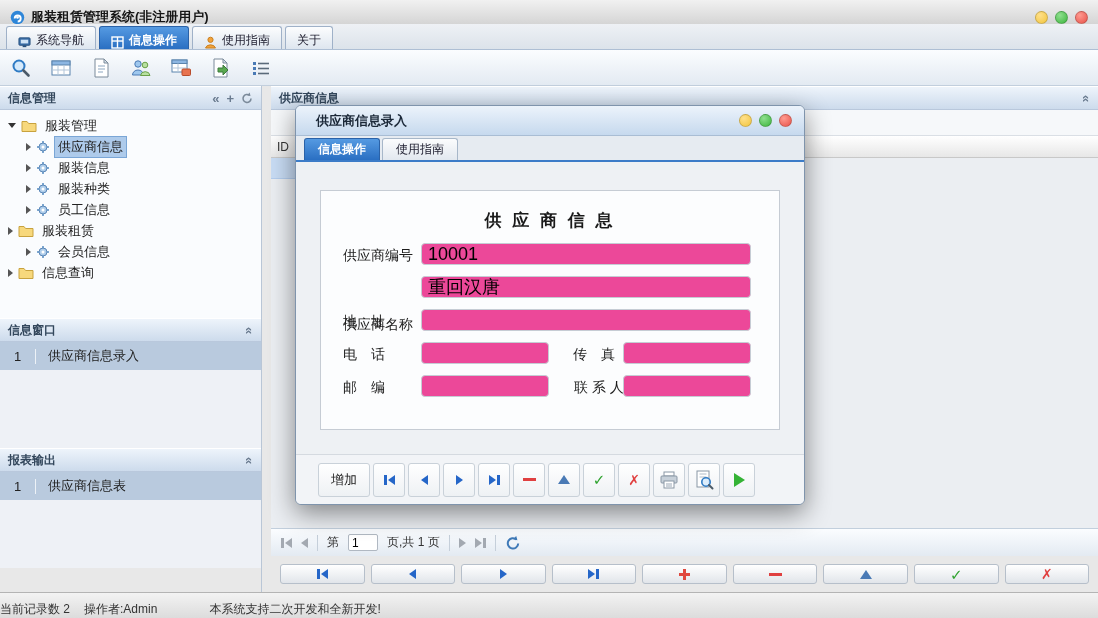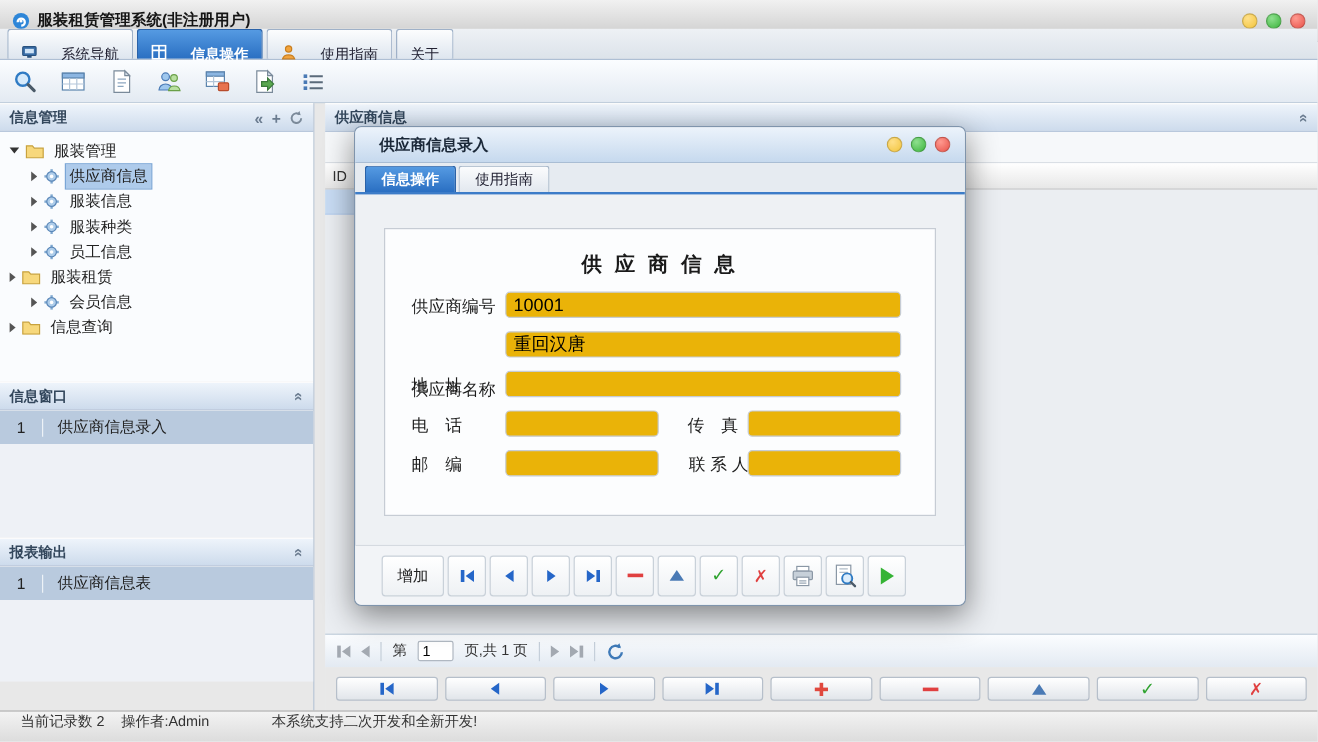--- a/index.html
+++ b/index.html
@@ -27,22 +27,22 @@
   .dot.red    { background: radial-gradient(circle at 35% 30%, #ff9a90, #e8534a); }
 
   
   .tabbar {
     position: absolute; left: 0; top: 24px; right: 0; height: 26px;
     background: linear-gradient(#eef1f5, #dce3ea);
     border-bottom: 1px solid #aebfd4;
     display: flex; align-items: flex-end; padding: 0 6px; gap: 3px;
   }
   .tab {
-    height: 23px; display: flex; align-items: flex-start; gap: 20px;
-    padding: 12px 11px; border: 1px solid #9fb1c8; border-bottom: none;
+    height: 23px; display: flex; align-items: flex-end; gap: 5px;
+    padding: 0 11px; border: 1px solid #9fb1c8; border-bottom: none;
     border-radius: 3px 3px 0 0;
     background: linear-gradient(#fcfdfe, #dee6ef); color: #223;
     cursor: default; font-size: 12px;
   }
   .tab.active {
     background: linear-gradient(#559ae2, #2a6fc2);
     color: #fff; font-weight: bold; border-color: #2a62a8;
   }
 
   
@@ -127,21 +127,21 @@
   .glyph-minus { width: 13px; height: 3px; background: #e04040; }
   .glyph-up { width: 0; height: 0; border-left: 6px solid transparent; border-right: 6px solid transparent; border-bottom: 9px solid #4a7ab5; }
   .glyph-check { color: #2fa32f; font-size: 15px; font-weight: bold; line-height: 1; }
   .glyph-x { color: #e04040; font-size: 14px; font-weight: bold; line-height: 1; }
   .glyph-play { width: 0; height: 0; border-top: 7px solid transparent; border-bottom: 7px solid transparent; border-left: 11px solid #35b335; }
 
   
   .statusbar {
     position: absolute; left: 0; right: 0; bottom: 0; height: 26px;
     background: linear-gradient(#f3f3f3, #dcdcdc); border-top: 1px solid #b4b4b4;
-    display: flex; align-items: flex-start; padding: 0 17px; color: #333;
+    display: flex; align-items: flex-end; padding: 0 0; color: #333;
   }
   .statusbar .st-op { margin-left: 14px; }
   .statusbar .st-msg { margin-left: 52px; }
 
   
   .dialog {
     position: absolute; left: 295px; top: 105px; width: 510px; height: 400px;
     background: #eef1f4; border: 1px solid #7f94ac; border-radius: 6px;
     box-shadow: 0 8px 26px rgba(0,0,0,.45); z-index: 20;
   }
@@ -158,21 +158,21 @@
   .dtab {
     height: 22px; padding: 0 13px; display: flex; align-items: center;
     border: 1px solid #a7b7c9; border-bottom: none; border-radius: 3px 3px 0 0;
     background: linear-gradient(#fbfcfd, #e2e8ef); font-size: 12px; color: #223;
   }
   .dtab.active { background: linear-gradient(#559ae2, #2a6fc2); color: #fff; font-weight: bold; border-color: #2a62a8; }
 
   .form-box { position: absolute; left: 24px; right: 24px; top: 84px; height: 240px; background: #fcfdfe; border: 1px solid #c6ccd4; }
   .form-title { position: absolute; left: 0; right: 0; top: 18px; text-align: center; font-size: 17px; font-weight: bold; letter-spacing: 3px; color: #1a1a1a; }
   .f-label { position: absolute; font-size: 14px; color: #1d1d1d; white-space: pre; }
-  .f-input { position: absolute; height: 22px; border: 1px solid #c6ccd4; border-radius: 4px; background: #eab308; font-size: 15px; padding: 0 6px; font-family: inherit; }
+  .f-input { position: absolute; height: 22px; border: 1px solid #c6ccd4; border-radius: 4px; background: #ec4899; font-size: 18px; padding: 0 6px; font-family: inherit; }
 
   .dialog-toolbar {
     position: absolute; left: 0; right: 0; bottom: 0; height: 50px;
     background: #f2f4f7; border-top: 1px solid #d5dae0; border-radius: 0 0 5px 5px;
     display: flex; align-items: center; padding: 0 22px; gap: 3px;
   }
   .dbtn {
     height: 34px; min-width: 32px; border: 1px solid #c9d1d9; border-radius: 3px;
     background: linear-gradient(#ffffff, #eef1f4);
     display: flex; align-items: center; justify-content: center; cursor: pointer;

